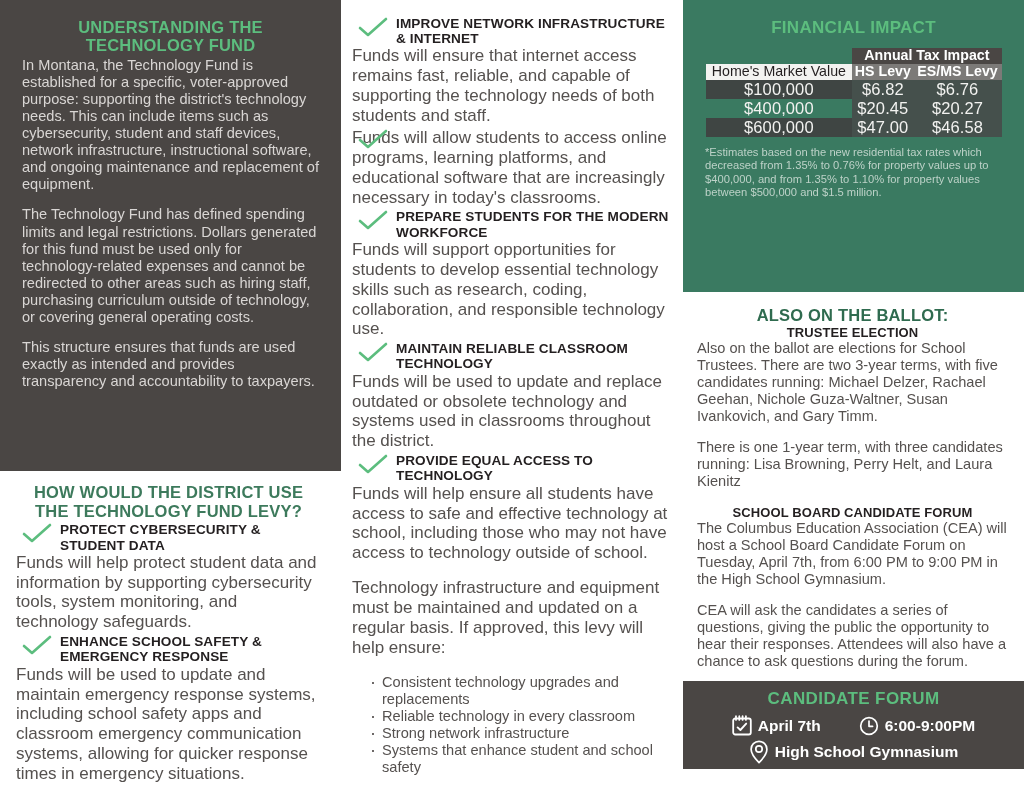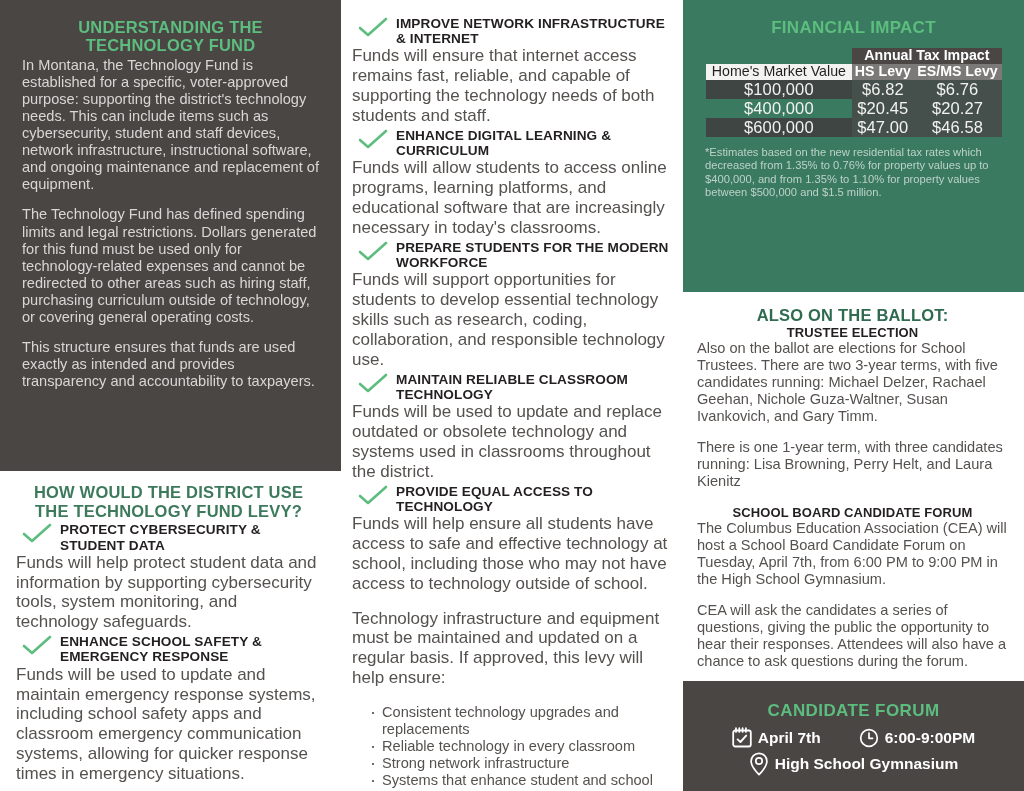--- a/index.html
+++ b/index.html
@@ -103,22 +103,22 @@
     color: #2f6b4f; font-size: 16.5px; font-weight: bold; text-align: center;
     letter-spacing: .2px;
   }
   .ballot h3 {
     color: #231f20; font-size: 13px; font-weight: bold; text-align: center;
     letter-spacing: .1px; margin-bottom: 0px;
   }
   .ballot p { font-size: 14.6px; line-height: 1.17; color: #55514f; }
 
   .forum-box {
-    position: absolute; left: 683px; top: 681px; width: 341px; height: 111px;
-    background: #4a4644; padding: 20px 10px 0 10px;
+    position: absolute; left: 683px; top: 681px; width: 341px; height: 88px;
+    background: #4a4644; padding: 8px 10px 0 10px;
   }
   .forum-box h2 {
     color: #5cbd7e; font-size: 17px; font-weight: bold; text-align: center;
     letter-spacing: .4px; margin-bottom: 6px;
   }
   .forum-row {
     display: flex; align-items: center; justify-content: center; gap: 24px;
     color: #ffffff; font-size: 15.5px; font-weight: bold; margin-bottom: 4px;
   }
   .forum-row .seg { display: flex; align-items: center; gap: 6px; }
@@ -175,21 +175,20 @@
       <h3>IMPROVE NETWORK INFRASTRUCTURE &amp; INTERNET</h3>
     </div>
     <div class="body-text">Funds will ensure that internet access remains fast, reliable, and capable of supporting the technology needs of both students and staff.</div>
 
     <div class="check-item">
       <span class="chk">
         <svg width="30" height="22" viewBox="0 0 30 22">
             <path d="M2 11 L10 18 L28 2" fill="none" stroke="#5cbd7e" stroke-width="2.6" stroke-linecap="round" stroke-linejoin="round"></path>
           </svg>
       </span>
-      <h3>ENHANCE DIGITAL LEARNING &amp; CURRICULUM</h3>
     </div>
     <div class="body-text">Funds will allow students to access online programs, learning platforms, and educational software that are increasingly necessary in today's classrooms.</div>
 
     <div class="check-item">
       <span class="chk">
         <svg width="30" height="22" viewBox="0 0 30 22">
             <path d="M2 11 L10 18 L28 2" fill="none" stroke="#5cbd7e" stroke-width="2.6" stroke-linecap="round" stroke-linejoin="round"></path>
           </svg>
       </span>
       <h3>PREPARE STUDENTS FOR THE MODERN WORKFORCE</h3>

